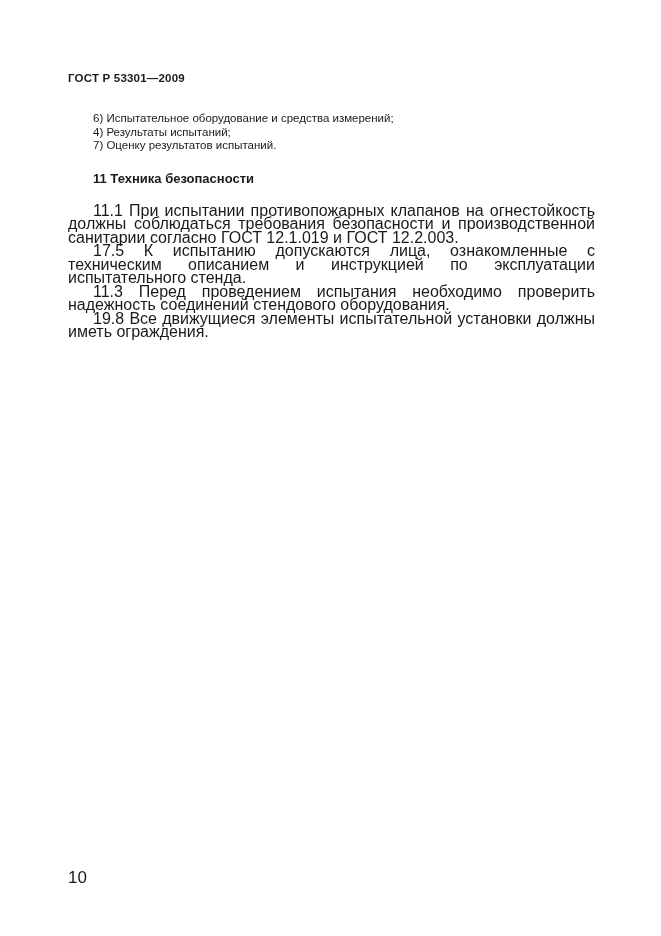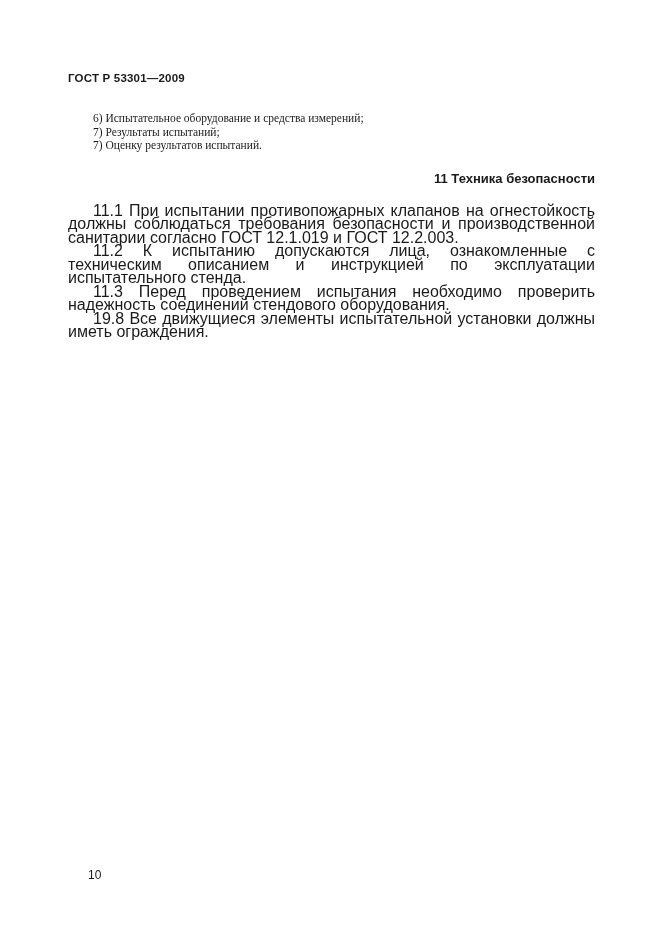--- a/index.html
+++ b/index.html
@@ -24,67 +24,64 @@
     width: 527px;
   }
   .doc-header {
     font-size: 11.5px;
     font-weight: bold;
     letter-spacing: 0.2px;
     margin: 0 0 28px 0;
   }
   .list-block {
     margin: 0 0 18px 0;
-    font-family: Liberation Serif, serif;
   }
   .list-item {
     font-size: 11.5px;
     line-height: 13.5px;
     padding-left: 25px;
     margin: 0;
   }
   .section-title {
     font-size: 13px;
     font-weight: bold;
     margin: 0 0 18px 0;
     padding-left: 25px;
-    text-align: right;
   }
   .para {
     font-size: 16px;
     line-height: 13.5px;
     text-align: justify;
     text-indent: 25px;
     margin: 0;
   }
   .page-number {
     position: absolute;
     left: 68px;
     top: 868px;
-    font-size: 12px;
-    margin-left: 20px;
+    font-size: 17px;
   }
 </style>
 </head>
 <body>
 
 <div class="page">
   <div class="content">
 
     <div class="doc-header">ГОСТ Р 53301—2009</div>
 
     <div class="list-block">
       <p class="list-item">6) Испытательное оборудование и средства измерений;</p>
-      <p class="list-item">7) Результаты испытаний;</p>
+      <p class="list-item">4) Результаты испытаний;</p>
       <p class="list-item">7) Оценку результатов испытаний.</p>
     </div>
 
     <h2 class="section-title">11 Техника безопасности</h2>
 
     <p class="para">11.1 При испытании противопожарных клапанов на огнестойкость должны соблюдаться требования безопасности и производственной санитарии согласно ГОСТ 12.1.019 и ГОСТ 12.2.003.</p>
-    <p class="para">11.2 К испытанию допускаются лица, ознакомленные с техническим описанием и инструкцией по эксплуатации испытательного стенда.</p>
+    <p class="para">17.5 К испытанию допускаются лица, ознакомленные с техническим описанием и инструкцией по эксплуатации испытательного стенда.</p>
     <p class="para">11.3 Перед проведением испытания необходимо проверить надежность соединений стендового оборудования.</p>
     <p class="para">19.8 Все движущиеся элементы испытательной установки должны иметь ограждения.</p>
 
   </div>
 
   <div class="page-number">10</div>
 </div>
 
 </body></html>

